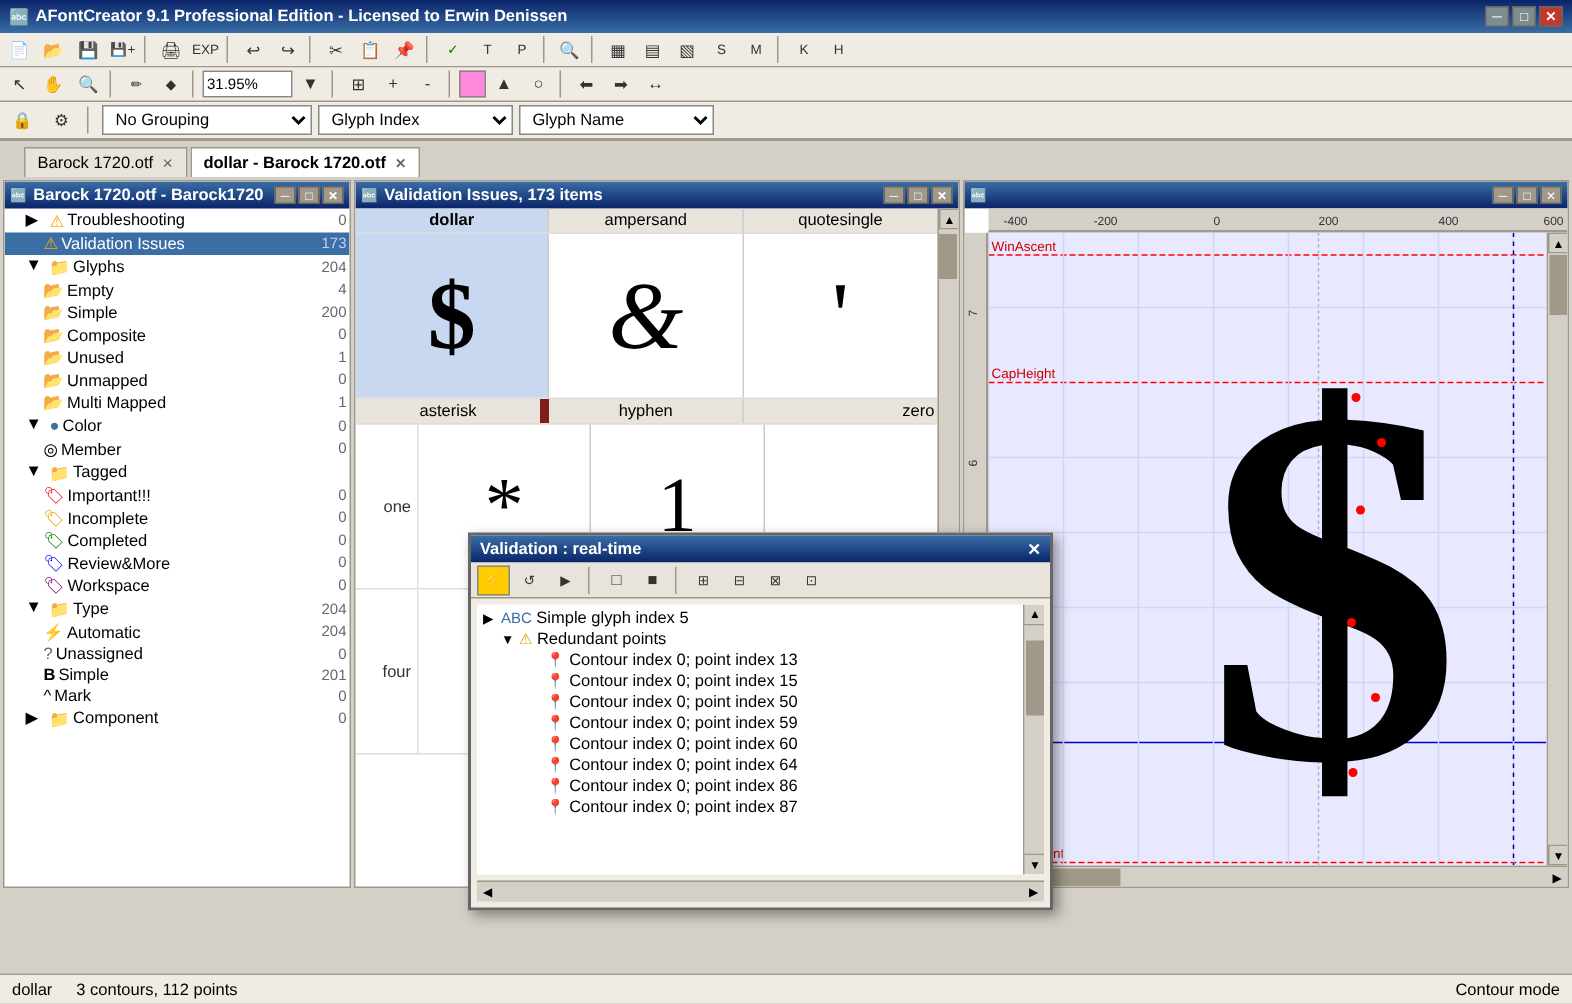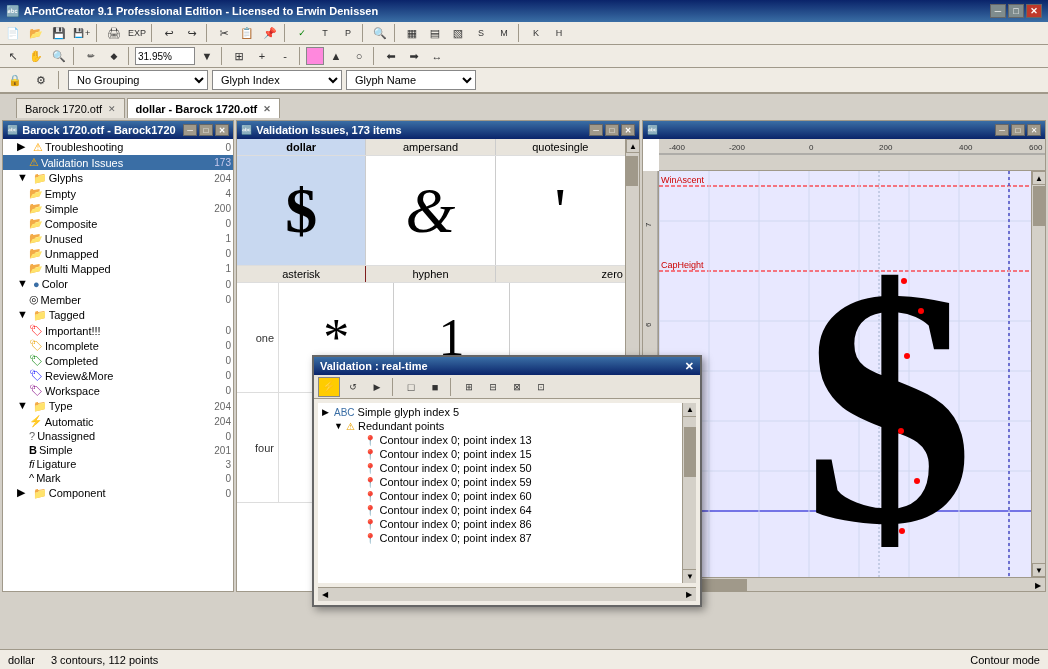--- a/index.html
+++ b/index.html
@@ -338,27 +338,20 @@
         <div class="tree-item">
           <span class="tree-indent"></span>
           <span class="tree-indent"></span>
           <span style="font-weight:bold;margin-right:2px;">B</span>
           <span class="tree-label">Simple</span>
           <span class="tree-count">201</span>
         </div>
         <div class="tree-item">
           <span class="tree-indent"></span>
           <span class="tree-indent"></span>
-          <span style="font-style:italic;margin-right:2px;">fi</span>
-          <span class="tree-label">Ligature</span>
-          <span class="tree-count">3</span>
-        </div>
-        <div class="tree-item">
-          <span class="tree-indent"></span>
-          <span class="tree-indent"></span>
           <span style="margin-right:2px;">^</span>
           <span class="tree-label">Mark</span>
           <span class="tree-count">0</span>
         </div>
         <div class="tree-item">
           <span class="tree-indent"></span>
           <span class="tree-icon">▶</span>
           <span style="color:#e8a000;margin-right:2px;">📁</span>
           <span class="tree-label">Component</span>
           <span class="tree-count">0</span>
@@ -392,21 +385,21 @@
             </div>
             <div style="border-right:1px solid #ccc; display:flex; align-items:center; justify-content:center; cursor:pointer;">
               <span style="font-family:Georgia,serif; font-size:64px; font-style:italic; color:#000;">&amp;</span>
             </div>
             <div style="display:flex; align-items:center; justify-content:center; cursor:pointer;">
               <span style="font-family:Georgia,serif; font-size:64px; color:#000;">'</span>
             </div>
           </div>
 
           <div style="display:grid; grid-template-columns:repeat(3,1fr); border-bottom:1px solid #ddd; background:#e8e4dc;">
-            <div style="text-align:center; padding:2px; border-right:1px solid #7f1d1d; font-size:11px;">asterisk</div>
+            <div style="text-align:center; padding:2px; border-right:6px solid #7f1d1d; font-size:11px;">asterisk</div>
             <div style="text-align:center; padding:2px; border-right:1px solid #ccc; font-size:11px;">hyphen</div>
             <div style="text-align:right; padding:2px; font-size:11px;">zero</div>
           </div>
 
           <div style="display:flex; border-bottom:1px solid #ddd; height:110px;">
             <div style="width:42px; display:flex; align-items:center; justify-content:flex-end; padding-right:4px; font-size:11px; color:#333; border-right:1px solid #ddd;">one</div>
             <div style="flex:1; display:grid; grid-template-columns:repeat(3,1fr);">
               <div style="border-right:1px solid #ccc; display:flex; align-items:center; justify-content:center; cursor:pointer;">
                 <span style="font-family:Georgia,serif; font-size:52px; color:#000;">*</span>
               </div>
@@ -448,21 +441,21 @@
         <span style="font-size:9px;">🔤</span>
         <div class="panel-controls" style="margin-left:auto;">
           <div class="panel-btn">─</div>
           <div class="panel-btn">□</div>
           <div class="panel-btn">✕</div>
         </div>
       </div>
 
       <div style="flex:1; display:flex; flex-direction:column; background:white; overflow:hidden; position:relative;">
 
-        <div style="height:32px; background:#d4d0c8; border-bottom:1px solid #a0998a; display:flex; overflow:hidden; margin-left:16px;">
+        <div style="height:16px; background:#d4d0c8; border-bottom:1px solid #a0998a; display:flex; overflow:hidden; margin-left:16px;">
           <svg width="100%" height="16" style="display:block;">
             <line x1="0" y1="15" x2="100%" y2="15" stroke="#888" stroke-width="1"></line>
 
             <text x="10" y="11" font-size="8" fill="#333">-400</text>
             <text x="70" y="11" font-size="8" fill="#333">-200</text>
             <text x="150" y="11" font-size="8" fill="#333">0</text>
             <text x="220" y="11" font-size="8" fill="#333">200</text>
             <text x="300" y="11" font-size="8" fill="#333">400</text>
             <text x="370" y="11" font-size="8" fill="#333">600</text>
             <text x="440" y="11" font-size="8" fill="#333">units</text>

